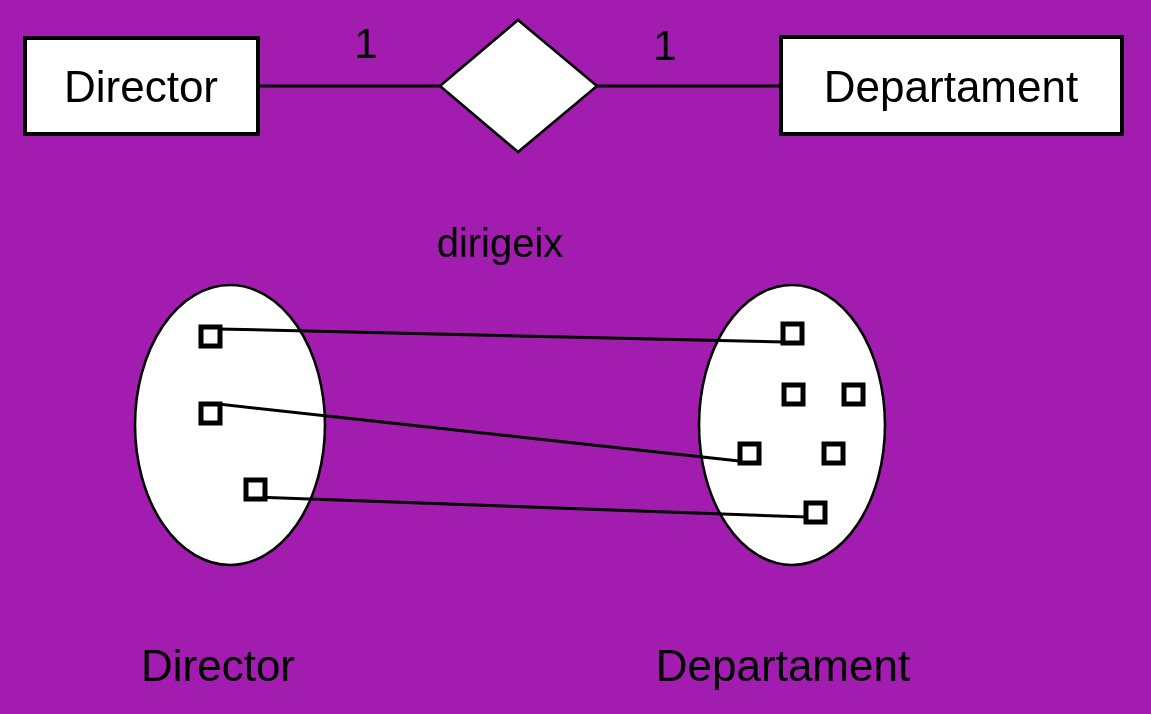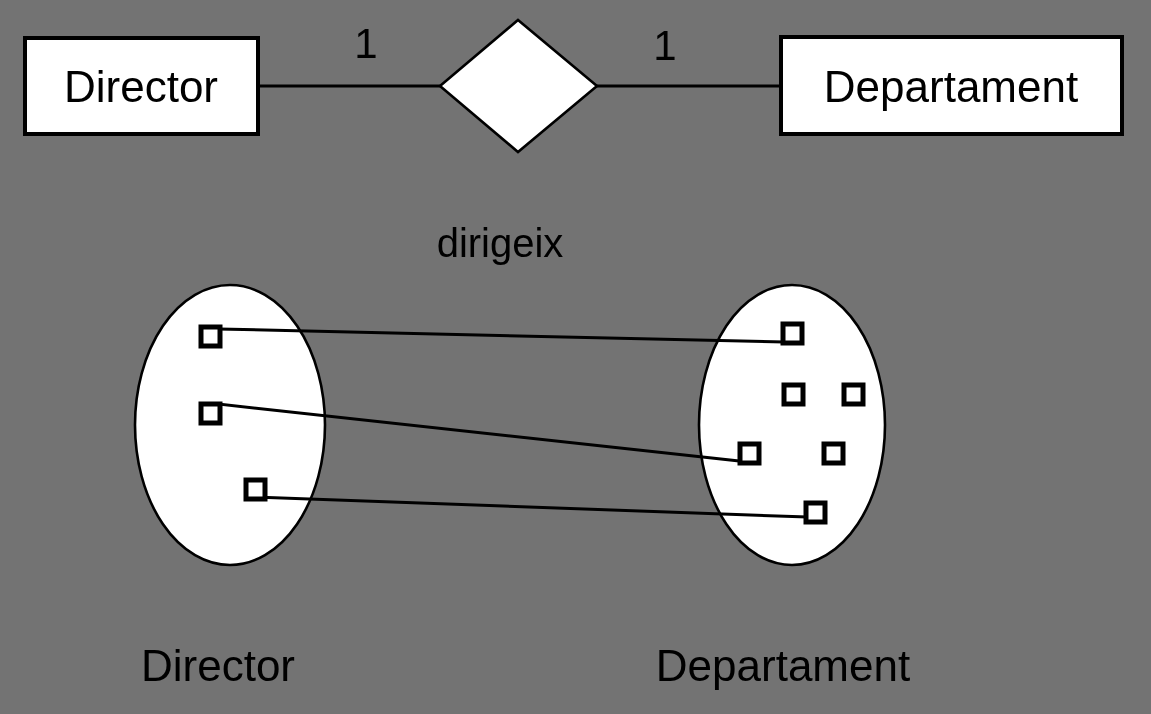--- a/index.html
+++ b/index.html
@@ -8,21 +8,21 @@
     padding: 0;
     background: #ffffff;
   }
   body {
     font-family: "Liberation Sans", sans-serif;
   }
   #canvas {
     position: relative;
     width: 1151px;
     height: 714px;
-    background: #737373;
+    background: #a21caf;
     overflow: hidden;
   }
   #canvas svg {
     position: absolute;
     top: 0;
     left: 0;
     width: 1151px;
     height: 714px;
   }
   .shape-stroke {

